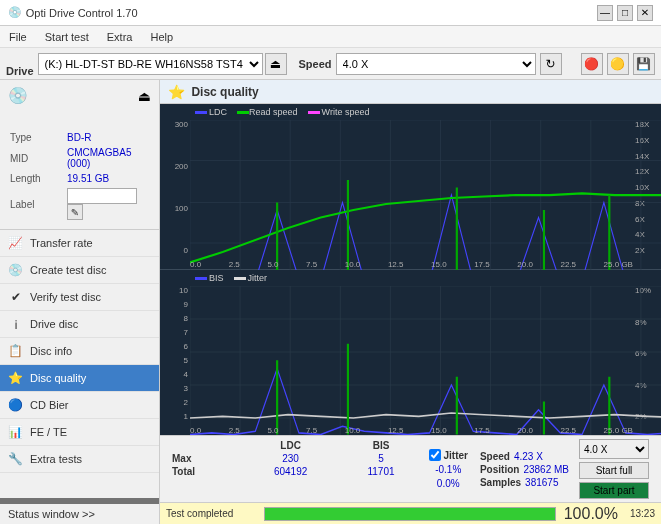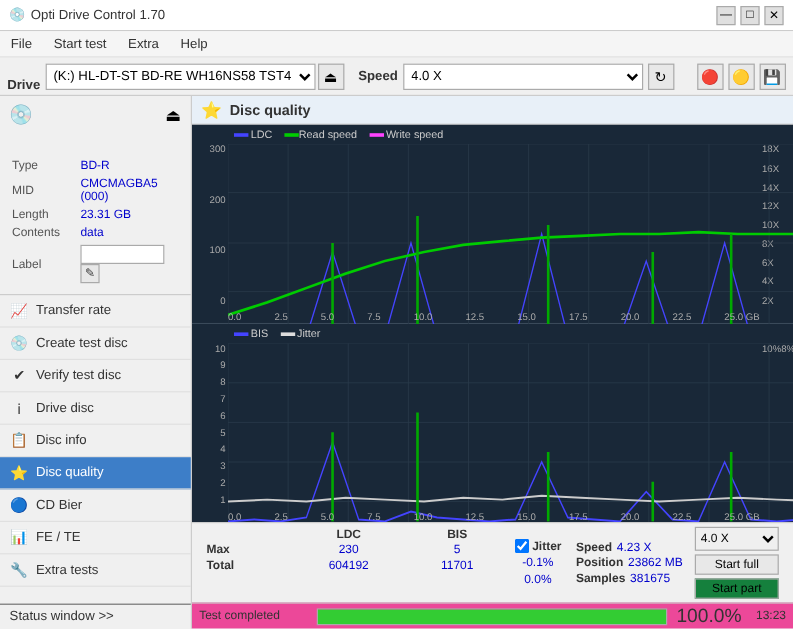--- a/index.html
+++ b/index.html
@@ -43,21 +43,21 @@
     #disc-panel .label-row td:last-child { color: #333; }
     #disc-panel .label-input { width: 70px; height: 16px; border: 1px solid #aaa; font-size: 10px; padding: 0 2px; }
     #disc-panel .label-btn { width: 16px; height: 16px; border: 1px solid #aaa; background: #e8e8e8; cursor: pointer; font-size: 10px; display: inline-flex; align-items: center; justify-content: center; }
 
     
     .nav-item { display: flex; align-items: center; padding: 5px 8px; cursor: pointer; border-bottom: 1px solid #e0e0e0; gap: 6px; font-size: 11px; color: #333; }
     .nav-item.active { background: #3d7ec8; color: white; }
     .nav-item .nav-icon { width: 16px; height: 16px; display: flex; align-items: center; justify-content: center; font-size: 12px; }
 
     
-    #sidebar-status { margin-top: auto; border-top: 1px solid #737373; padding: 4px 8px; font-size: 11px; color: #333; display: flex; align-items: center; gap: 4px; cursor: pointer; }
+    #sidebar-status { margin-top: auto; border-top: 6px solid #737373; padding: 4px 8px; font-size: 11px; color: #333; display: flex; align-items: center; gap: 4px; cursor: pointer; }
 
     
     #content { flex: 1; display: flex; flex-direction: column; overflow: hidden; }
 
     
     #dq-header { background: #e8f0f8; border-bottom: 1px solid #ccc; padding: 3px 8px; display: flex; align-items: center; gap: 6px; height: 24px; }
     #dq-header .dq-icon { font-size: 14px; }
     #dq-header .dq-title { font-size: 12px; font-weight: bold; color: #333; }
 
     
@@ -73,21 +73,21 @@
     #stats-table { flex: 1; }
     #stats-table table { width: 100%; font-size: 10px; border-collapse: collapse; }
     #stats-table td { padding: 1px 4px; }
     #stats-table .col-header { font-weight: bold; color: #333; text-align: center; }
     #stats-table .col-value { color: #0000cc; text-align: center; }
     #stats-table .row-label { color: #333; font-weight: bold; }
 
     #jitter-section { display: flex; align-items: center; gap: 4px; padding: 0 8px; }
 
     
-    #bottom-bar { background: #ec4899; border-top: 1px solid #ccc; display: flex; align-items: center; padding: 2px 6px; height: 22px; gap: 8px; }
+    #bottom-bar { background: #fef9c3; border-top: 1px solid #ccc; display: flex; align-items: center; padding: 2px 6px; height: 22px; gap: 8px; }
     #progress-bar-outer { flex: 1; height: 14px; background: #ccc; border: 1px solid #aaa; }
     #progress-bar-inner { height: 100%; background: #33cc33; }
 
     .content-wrapper { display: flex; flex-direction: column; height: 100%; }
   </style>
 </head>
 <body>
 
 <div id="titlebar">
   <div class="title">
@@ -143,25 +143,21 @@
             <tr>
           <td>Type</td>
           <td>BD-R</td>
         </tr>
         <tr>
           <td>MID</td>
           <td>CMCMAGBA5 (000)</td>
         </tr>
         <tr>
           <td>Length</td>
-          <td>23.31 GB</td>
-        </tr>
-        <tr>
-          <td>Contents</td>
-          <td>data</td>
+          <td>19.51 GB</td>
         </tr>
         <tr class="label-row">
           <td>Label</td>
           <td>
             <input class="label-input" type="text" value="" style="">
             <span class="label-btn">✎</span>
           </td>
         </tr>
       </tbody>
         </table>
@@ -322,21 +318,21 @@
             <span style="font-size:8px;color:#aaa;text-align:right;">8</span>
             <span style="font-size:8px;color:#aaa;text-align:right;">7</span>
             <span style="font-size:8px;color:#aaa;text-align:right;">6</span>
             <span style="font-size:8px;color:#aaa;text-align:right;">5</span>
             <span style="font-size:8px;color:#aaa;text-align:right;">4</span>
             <span style="font-size:8px;color:#aaa;text-align:right;">3</span>
             <span style="font-size:8px;color:#aaa;text-align:right;">2</span>
             <span style="font-size:8px;color:#aaa;text-align:right;">1</span>
           </div>
 
-          <div style="position:absolute;right:0;top:16px;bottom:14px;width:28px;display:flex;justify-content:space-between;padding:0 2px;">
+          <div style="position:absolute;right:0;top:16px;bottom:14px;width:28px;display:flex;flex-direction:column;justify-content:space-between;padding:0 2px;">
             <span style="font-size:8px;color:#aaa;">10%</span>
             <span style="font-size:8px;color:#aaa;">8%</span>
             <span style="font-size:8px;color:#aaa;">6%</span>
             <span style="font-size:8px;color:#aaa;">4%</span>
             <span style="font-size:8px;color:#aaa;">2%</span>
           </div>
 
           <svg style="position:absolute;left:30px;right:28px;top:16px;bottom:14px;" viewBox="0 0 460 100" preserveAspectRatio="none">
 
             <line x1="0" y1="0" x2="460" y2="0" stroke="#2a3a4a" stroke-width="0.5"></line>

